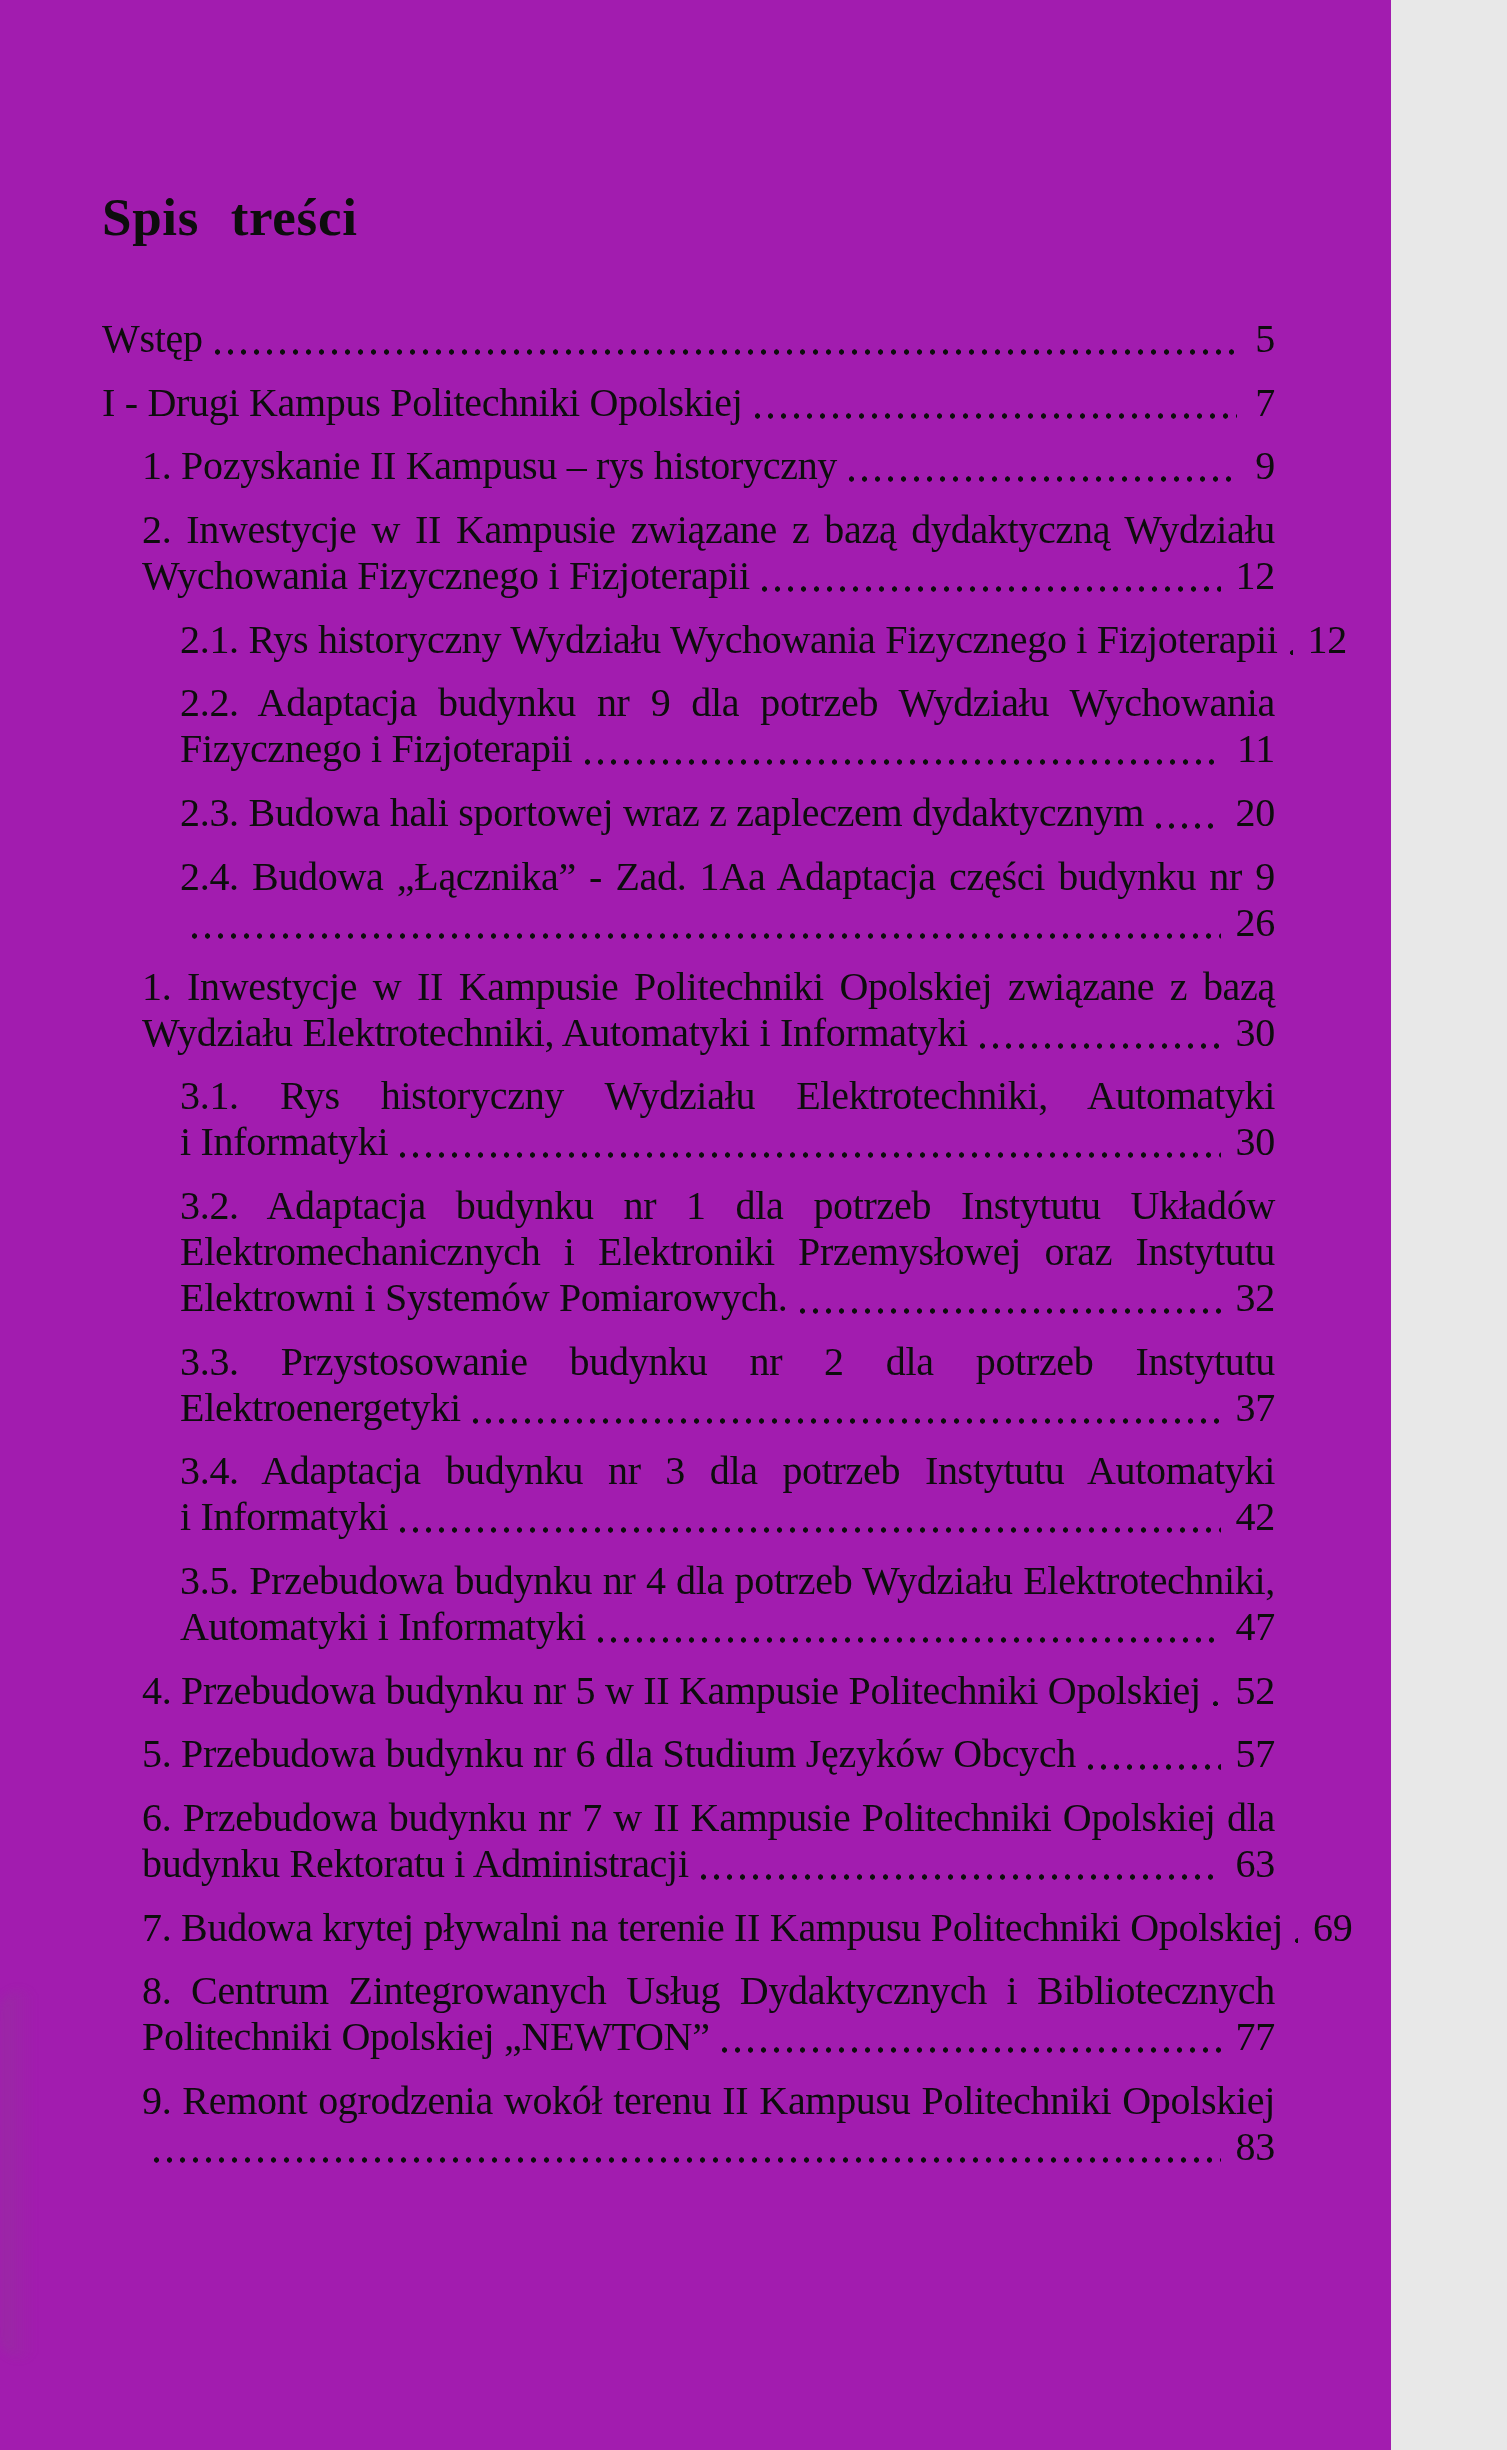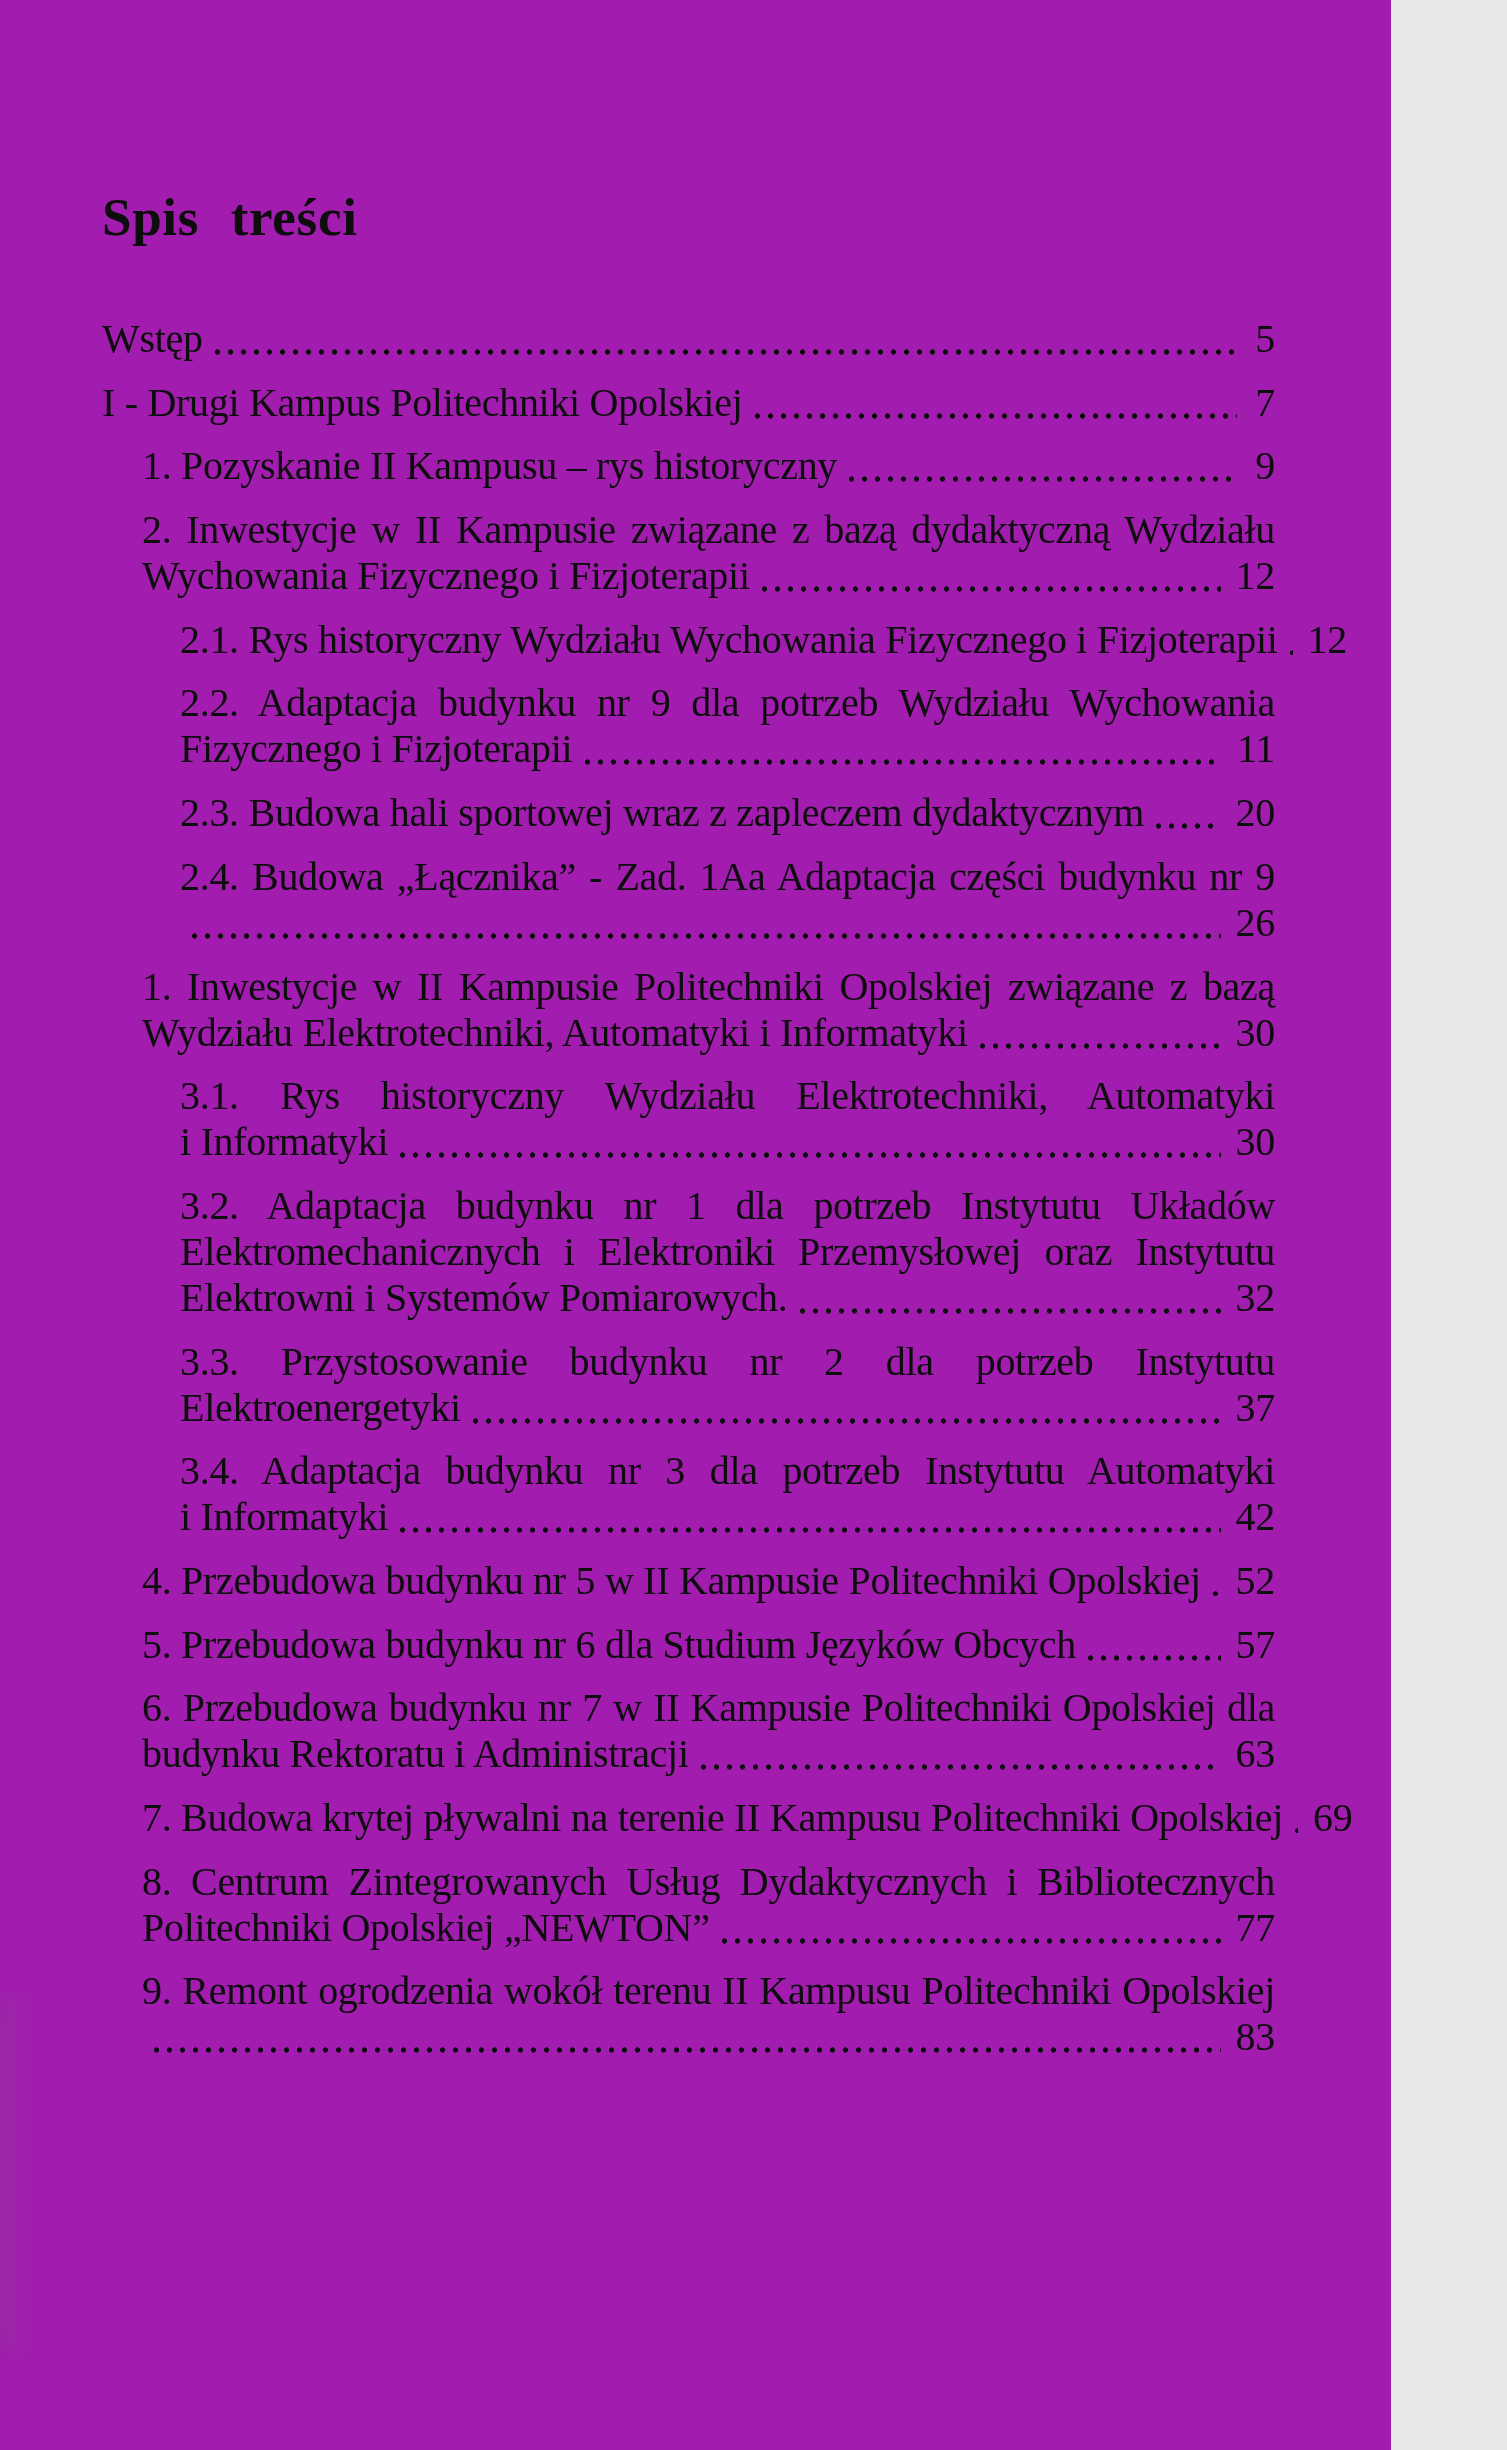--- a/index.html
+++ b/index.html
@@ -188,20 +188,28 @@
           </div>
         </div>
         <div class="entry lvl2">
           <div class="line just">3.4. Adaptacja budynku nr 3 dla potrzeb Instytutu Automatyki</div>
           <div class="line leader">
             <span class="t">i Informatyki</span>
             <span class="dots"></span>
             <span class="pg">42</span>
           </div>
         </div>
+        <div class="entry lvl2">
+          <div class="line just">3.5. Przebudowa budynku nr 4 dla potrzeb Wydziału Elektrotechniki,</div>
+          <div class="line leader">
+            <span class="t">Automatyki i Informatyki</span>
+            <span class="dots"></span>
+            <span class="pg">47</span>
+          </div>
+        </div>
         <div class="entry lvl1">
           <div class="line leader">
             <span class="t">4. Przebudowa budynku nr 5 w II Kampusie Politechniki Opolskiej</span>
             <span class="dots"></span>
             <span class="pg">52</span>
           </div>
         </div>
         <div class="entry lvl1">
           <div class="line leader">
             <span class="t">5. Przebudowa budynku nr 6 dla Studium Języków Obcych</span>

